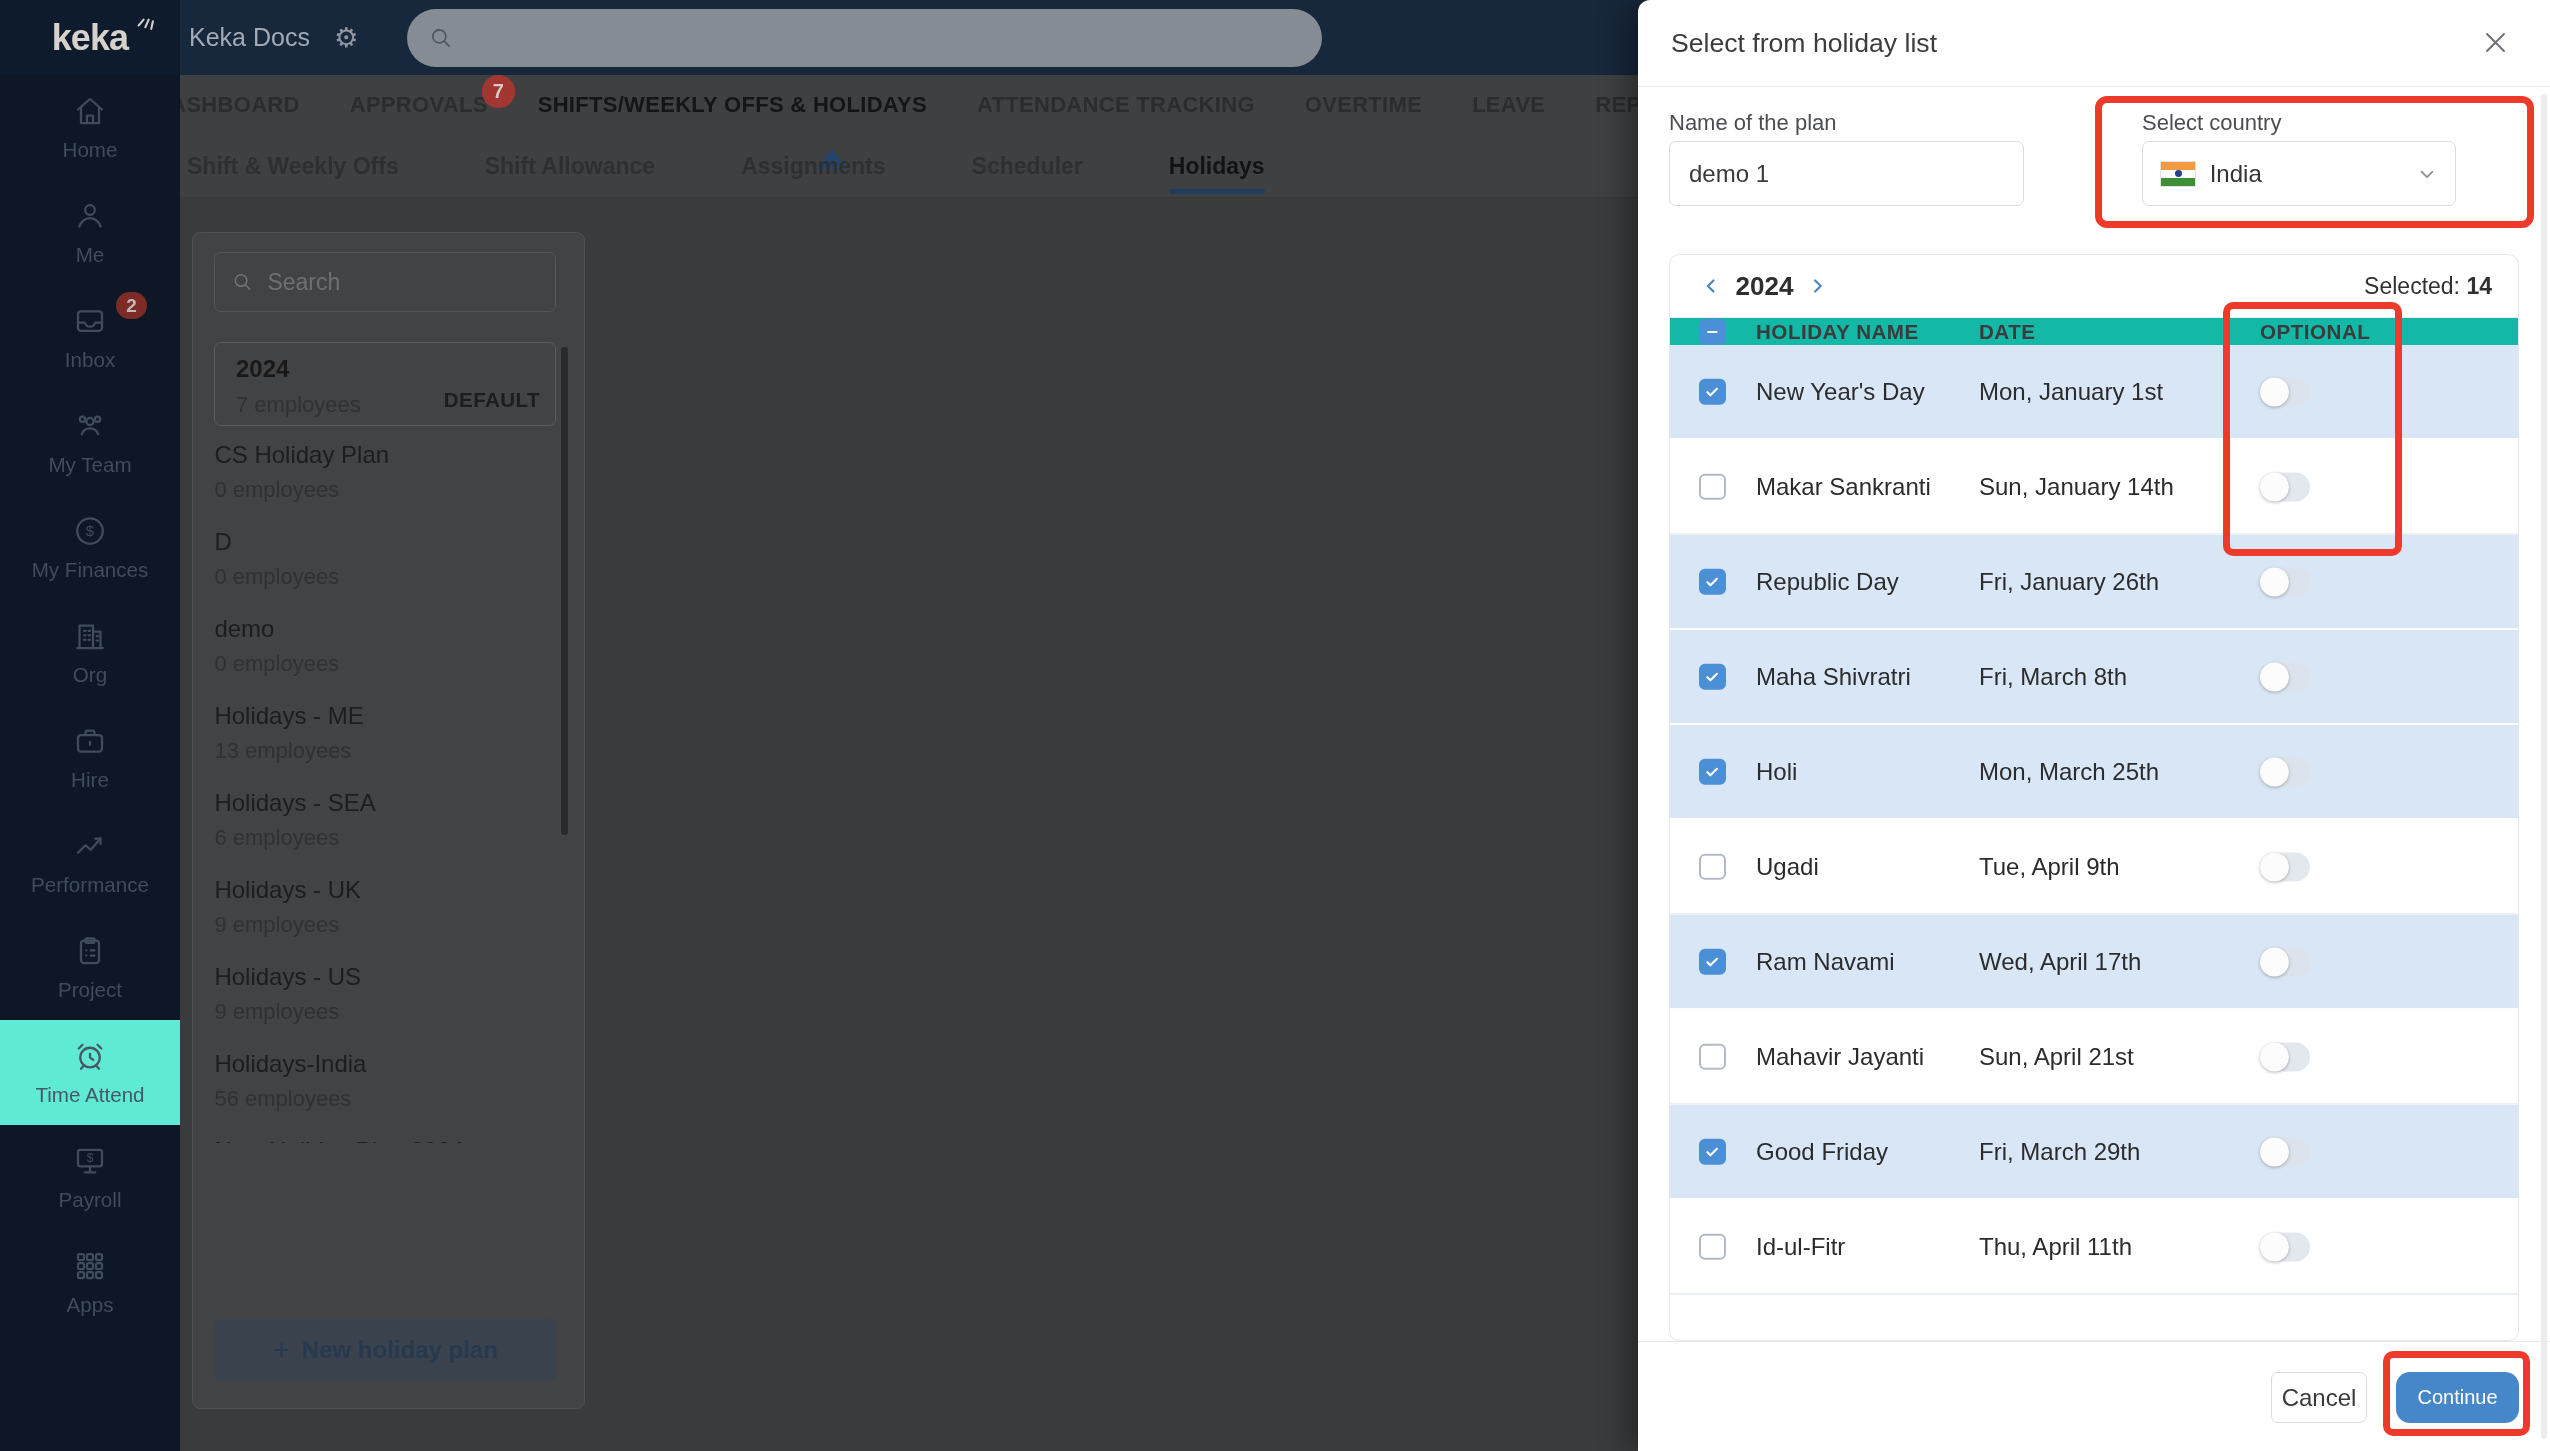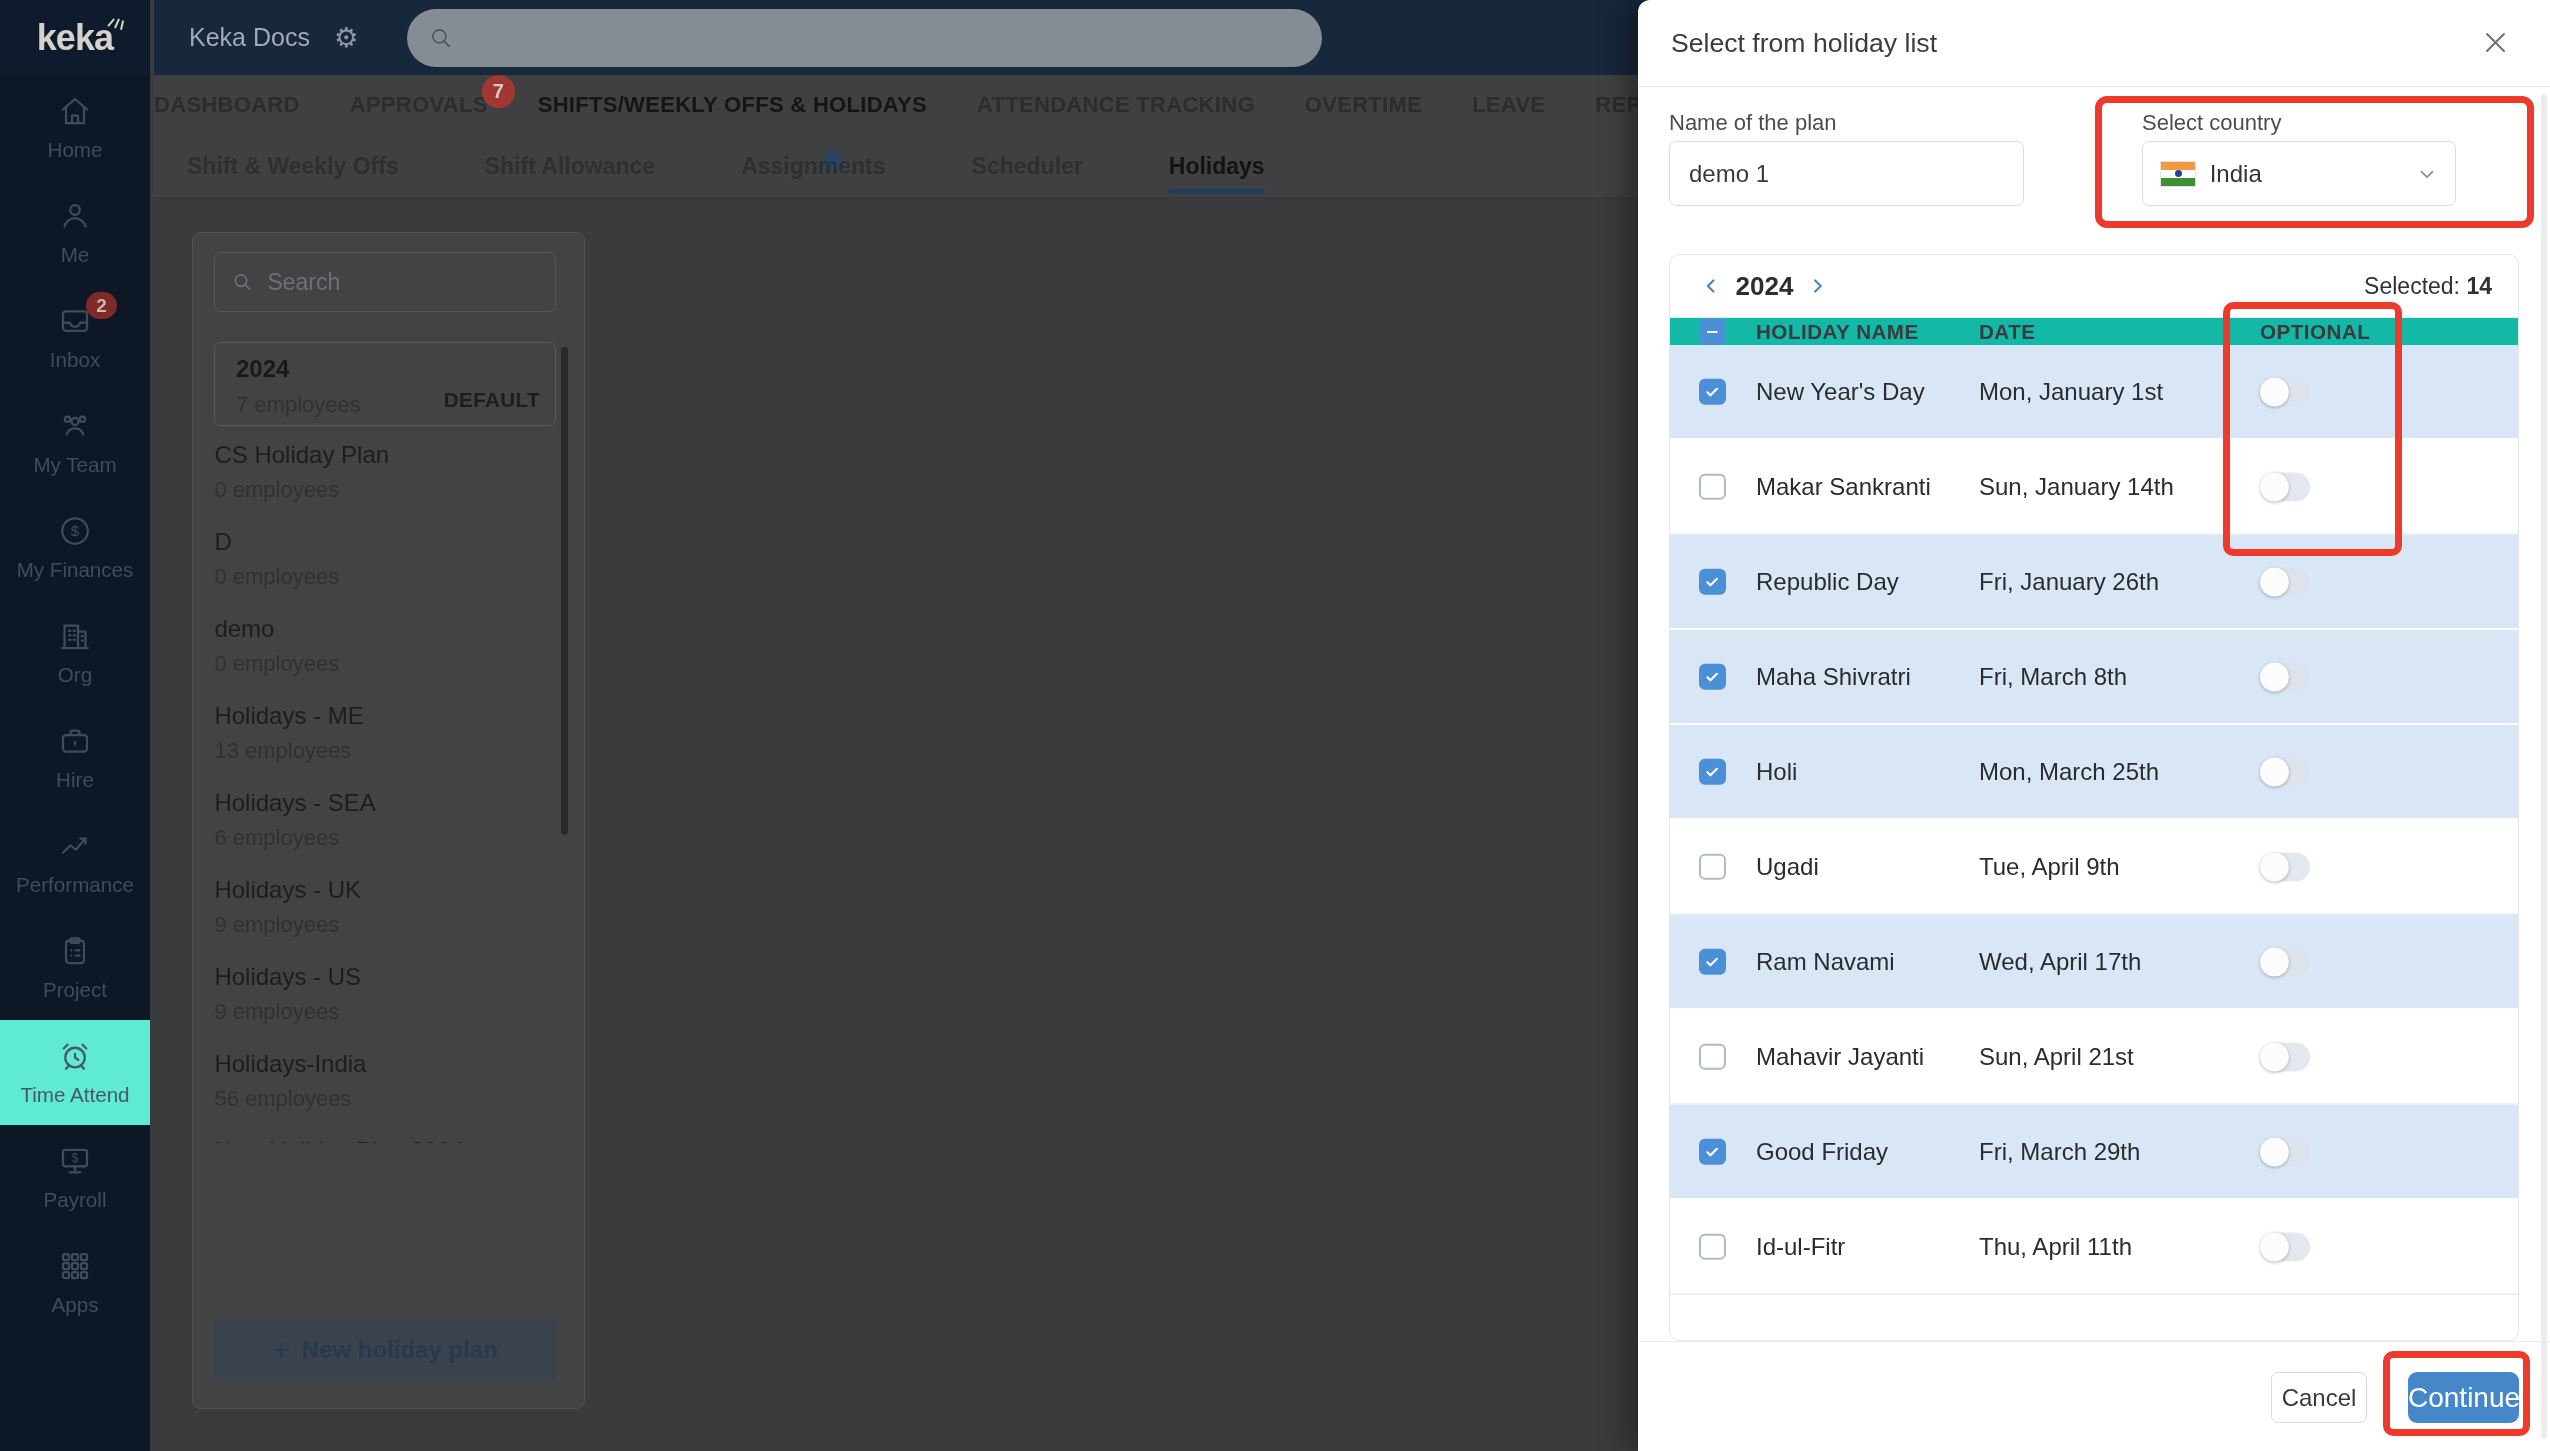--- a/index.html
+++ b/index.html
@@ -1,19 +1,19 @@
 <!DOCTYPE html>
 <html style="font-size:13.7px"><head>
 <meta charset="utf-8">
 <style>
 *{box-sizing:border-box;margin:0;padding:0}
 html,body{width:2550px;height:1452px;overflow:hidden;font-family:"Liberation Sans",sans-serif}
 .app{position:relative;width:2550px;height:1452px;background:#3a3b3c}
 
-.sidebar{position:absolute;left:0;top:0;width:150px;height:1452px;background:#0d1725;z-index:5}
+.sidebar{position:absolute;left:0;top:0;width:180px;height:1452px;background:#0d1725;z-index:5}
 .logo{height:75px;background:#0e1b2c;display:flex;align-items:center;justify-content:center;position:relative}
 .logo-text{font-size:36px;font-weight:800;color:#d6d2cb;letter-spacing:-0.9px}
 .logo-spark{position:absolute;right:22px;top:12px}
 .nav{height:105px;display:flex;flex-direction:column;align-items:center;justify-content:center;gap:8.6px;color:#414c5a;position:relative;cursor:pointer}
 .nav:first-of-type{margin-top:6.9px}
 .nav.active{background:#5eead4;color:#4a5766}
 .nav-label{font-size:20.6px}
 .nav svg{width:36px;height:36px}
 .nav-badge{position:absolute;right:33px;top:6.9px;min-width:31px;height:27.4px;border-radius:13.7px;background:#7e2b27;color:#c6b7b5;font-size:19px;font-weight:700;display:flex;align-items:center;justify-content:center;padding:0 6.9px}
 
@@ -83,21 +83,21 @@
 .hrow{height:95px;border-bottom:2.6px solid #edf0f4;position:relative;background:#fff;cursor:pointer}
 .hrow.sel{background:#d8e6f5;border-bottom-color:#fdfdfe}
 .hname{position:absolute;left:86px;top:50%;transform:translateY(-50%);font-size:24px;color:#2b2c2e}
 .hdate{position:absolute;left:309px;top:50%;transform:translateY(-50%);font-size:24px;color:#2b2c2e}
 .toggle{position:absolute;left:590px;top:50%;transform:translateY(-50%);width:50px;height:29px;border-radius:14.6px;background:#e3e7ee;cursor:pointer}
 .hrow.sel .toggle{background:#dde3ec}
 .knob{position:absolute;left:0;top:0;width:29px;height:29px;border-radius:50%;background:#fcfcfd;box-shadow:0 0.9px 3.4px rgba(0,0,0,.28)}
 
 .modal-footer{position:absolute;left:0;bottom:0;width:100%;height:111px;background:#fff;border-top:1.7px solid #eaeaec}
 .btn-cancel{position:absolute;right:183px;top:30px;width:96px;height:51px;background:#fff;border:1.7px solid #d8dce2;border-radius:7px;font-size:24px;color:#3a3a3c;cursor:pointer;font-family:inherit}
-.btn-continue{position:absolute;right:31px;top:30px;width:111px;height:51px;background:#4687ca;border:none;border-radius:9px;font-size:28px;color:#fff;cursor:pointer;font-family:inherit}
+.btn-continue{position:absolute;right:31px;top:30px;width:123px;height:51px;background:#4687ca;border:none;border-radius:14px;font-size:20px;color:#fff;cursor:pointer;font-family:inherit}
 
 .annot{position:absolute;border:7.7px solid #ee3a2b;border-radius:12px;z-index:60;pointer-events:none}
 .annot-country{left:457px;top:96px;width:439px;height:132px}
 .annot-optional{left:585px;top:302px;width:179px;height:254px;border-radius:10.3px}
 .annot-continue{left:745px;top:1351px;width:147px;height:85px;border-radius:10.3px}
 .modal-scroll{position:absolute;right:2.6px;top:94px;width:6px;height:1345px;background:#ececee;border-radius:3.4px}
 .ic{stroke:currentColor;fill:none;stroke-width:1.5;stroke-linecap:round;stroke-linejoin:round}
 </style>
 </head>
 <body>

